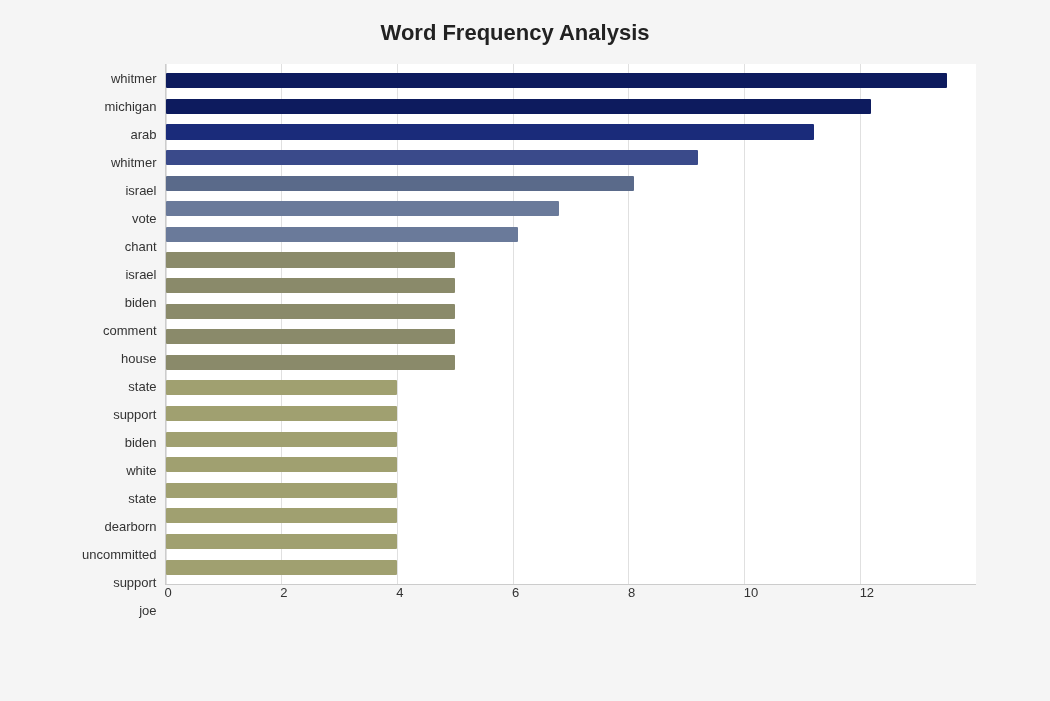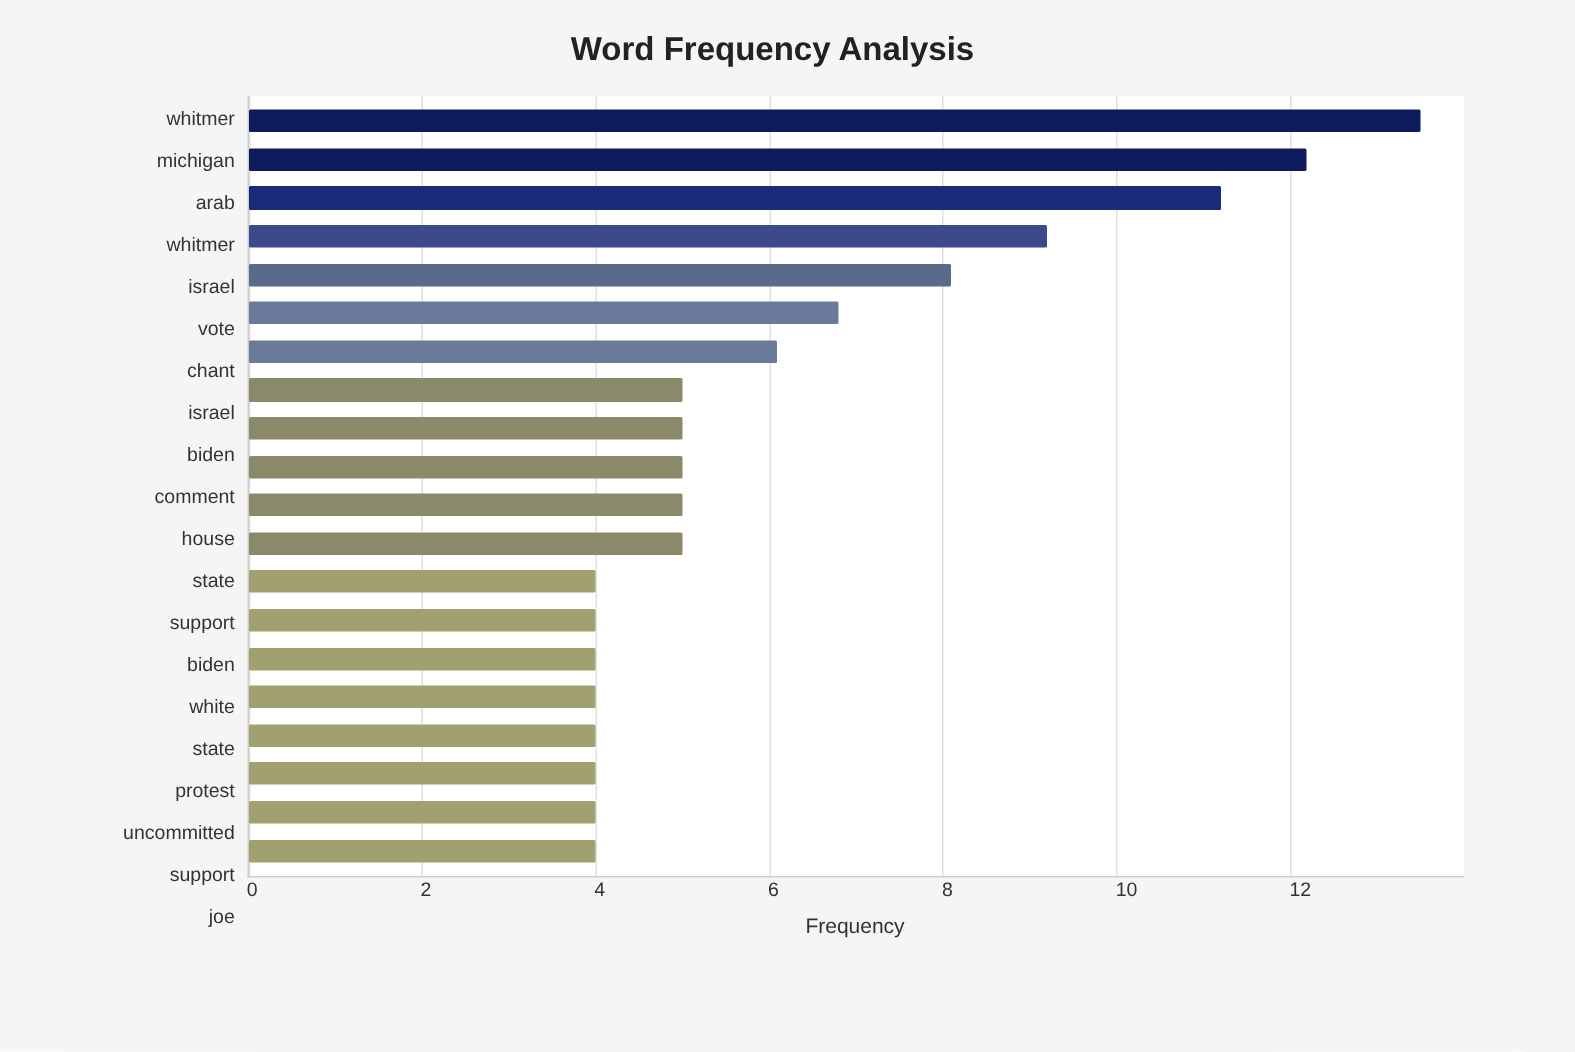--- a/index.html
+++ b/index.html
@@ -131,21 +131,21 @@
         <div class="y-label">chant</div>
         <div class="y-label">israel</div>
         <div class="y-label">biden</div>
         <div class="y-label">comment</div>
         <div class="y-label">house</div>
         <div class="y-label">state</div>
         <div class="y-label">support</div>
         <div class="y-label">biden</div>
         <div class="y-label">white</div>
         <div class="y-label">state</div>
-        <div class="y-label">protest</div>
+        <div class="y-label">dearborn</div>
         <div class="y-label">uncommitted</div>
         <div class="y-label">support</div>
         <div class="y-label">joe</div>
       </div>
     <div class="bars-and-x">
       <div class="bars-area" id="bars-area">
         <div class="grid-lines" id="grid-lines">
             <div class="grid-line" style="left: 0%;"></div>
             <div class="grid-line" style="left: 14.2857%;"></div>
             <div class="grid-line" style="left: 28.5714%;"></div>
@@ -220,17 +220,16 @@
       <div class="x-axis">
         <div class="x-ticks" id="x-ticks" style="position:relative; height:20px;">
             <span class="x-tick" style="left: 0%; transform: translateX(-50%); position: absolute; top: 0px; font-size: 13px; color: rgb(51, 51, 51);">0</span>
             <span class="x-tick" style="left: 14.2857%; transform: translateX(-50%); position: absolute; top: 0px; font-size: 13px; color: rgb(51, 51, 51);">2</span>
             <span class="x-tick" style="left: 28.5714%; transform: translateX(-50%); position: absolute; top: 0px; font-size: 13px; color: rgb(51, 51, 51);">4</span>
             <span class="x-tick" style="left: 42.8571%; transform: translateX(-50%); position: absolute; top: 0px; font-size: 13px; color: rgb(51, 51, 51);">6</span>
             <span class="x-tick" style="left: 57.1429%; transform: translateX(-50%); position: absolute; top: 0px; font-size: 13px; color: rgb(51, 51, 51);">8</span>
             <span class="x-tick" style="left: 71.4286%; transform: translateX(-50%); position: absolute; top: 0px; font-size: 13px; color: rgb(51, 51, 51);">10</span>
             <span class="x-tick" style="left: 85.7143%; transform: translateX(-50%); position: absolute; top: 0px; font-size: 13px; color: rgb(51, 51, 51);">12</span>
           </div>
-        <div class="x-axis-label">Frequency</div>
       </div>
     </div>
   </div>
 </div>
 
 </body></html>

